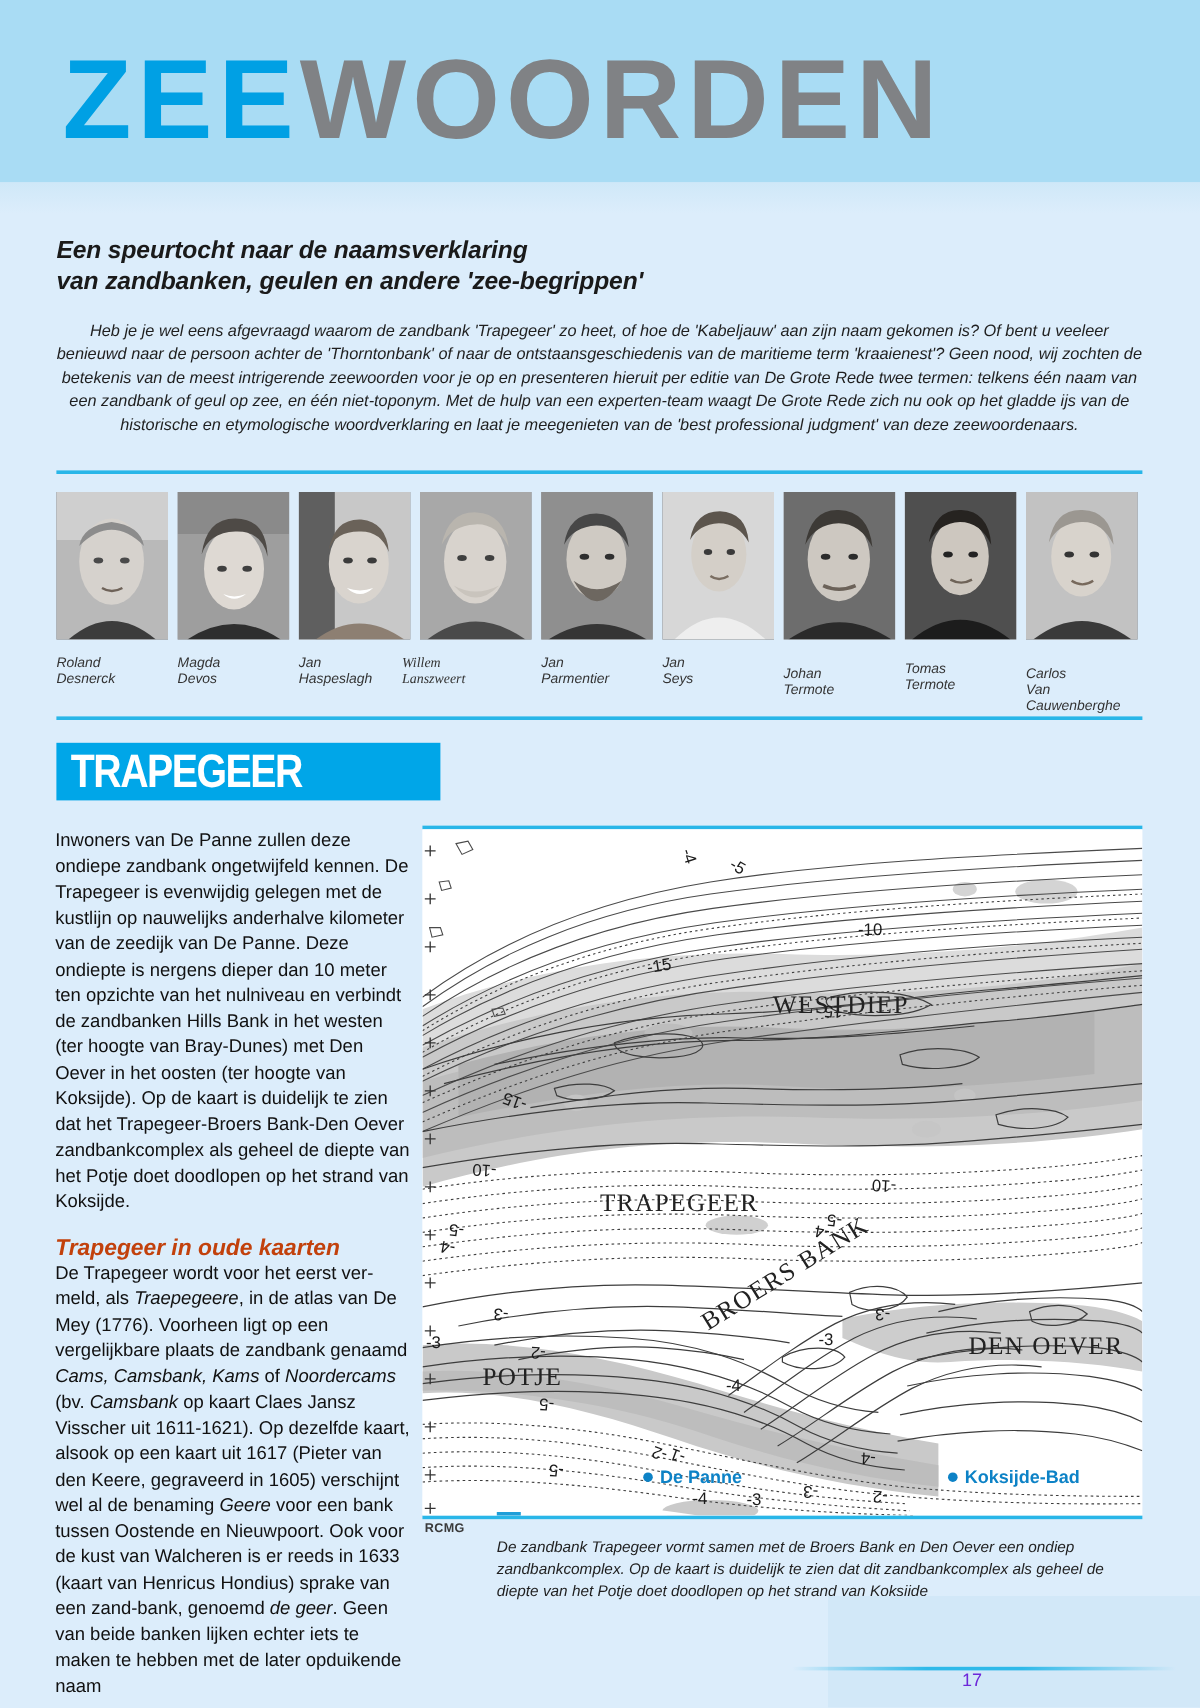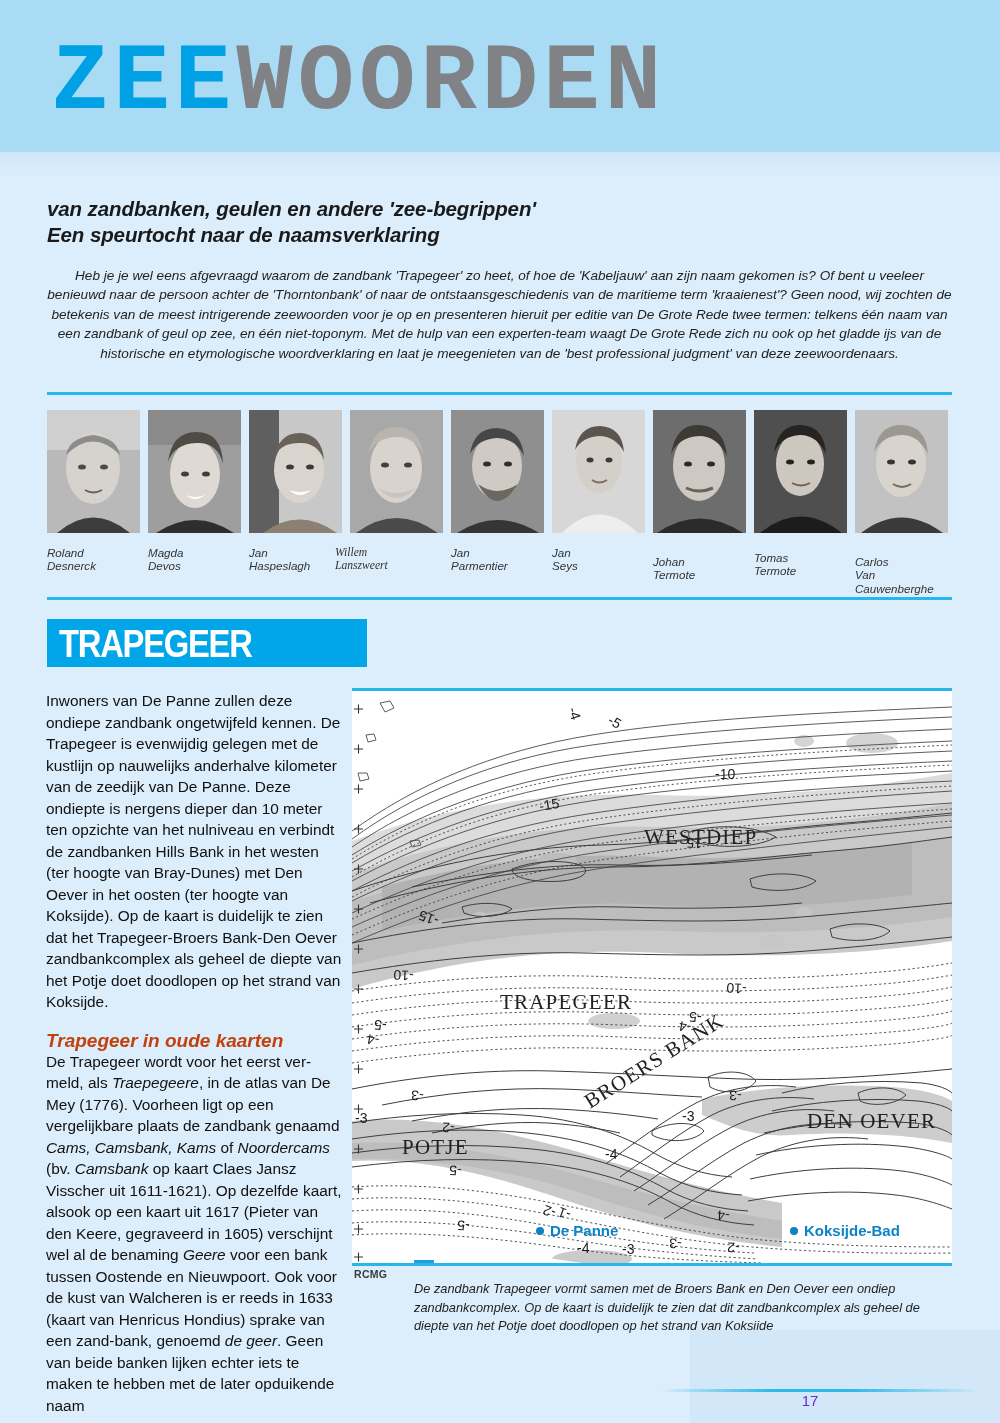--- a/index.html
+++ b/index.html
@@ -26,21 +26,21 @@
   }
   .masthead {
     position: absolute;
     left: 52px;
     top: 36px;
     font-size: 94px;
     font-weight: bold;
     letter-spacing: 5px;
     line-height: 1;
     white-space: nowrap;
-    font-family: Liberation Mono, monospace;
+    font-family: Liberation Sans, sans-serif;
   }
   .mast-zee { color: #00a0e4; }
   .mast-woorden { color: #808285; }
 
   .header-fade {
     position: absolute;
     left: 0; top: 152px;
     width: 1000px; height: 26px;
     background: linear-gradient(to bottom, #cfe8f8, #dcedfb);
   }
@@ -251,22 +251,22 @@
 <div class="header-band">
   <div class="masthead">
     <span class="mast-zee">ZEE</span><span class="mast-woorden">WOORDEN</span>
   </div>
 </div>
 <div class="header-fade"></div>
 
 <div class="page">
 
   <div class="title-block">
+    <div class="title-line">Een speurtocht naar de naamsverklaring</div>
     <div class="title-line">van zandbanken, geulen en andere 'zee-begrippen'</div>
-    <div class="title-line">Een speurtocht naar de naamsverklaring</div>
   </div>
 
   <div class="intro">Heb je je wel eens afgevraagd waarom de zandbank 'Trapegeer' zo heet, of hoe de 'Kabeljauw' aan zijn naam gekomen is? Of bent u veeleer benieuwd naar de persoon achter de 'Thorntonbank' of naar de ontstaansgeschiedenis van de maritieme term 'kraaienest'? Geen nood, wij zochten de betekenis van de meest intrigerende zeewoorden voor je op en presenteren hieruit per editie van De Grote Rede twee termen: telkens één naam van een zandbank of geul op zee, en één niet-toponym. Met de hulp van een experten-team waagt De Grote Rede zich nu ook op het gladde ijs van de historische en etymologische woordverklaring en laat je meegenieten van de 'best professional judgment' van deze zeewoordenaars.</div>
 
   <div class="rule-cyan" id="rule-top"></div>
 
   <div class="portraits">
 
     <div class="portrait">
       <svg class="face" viewBox="0 0 93 123" preserveAspectRatio="none">

